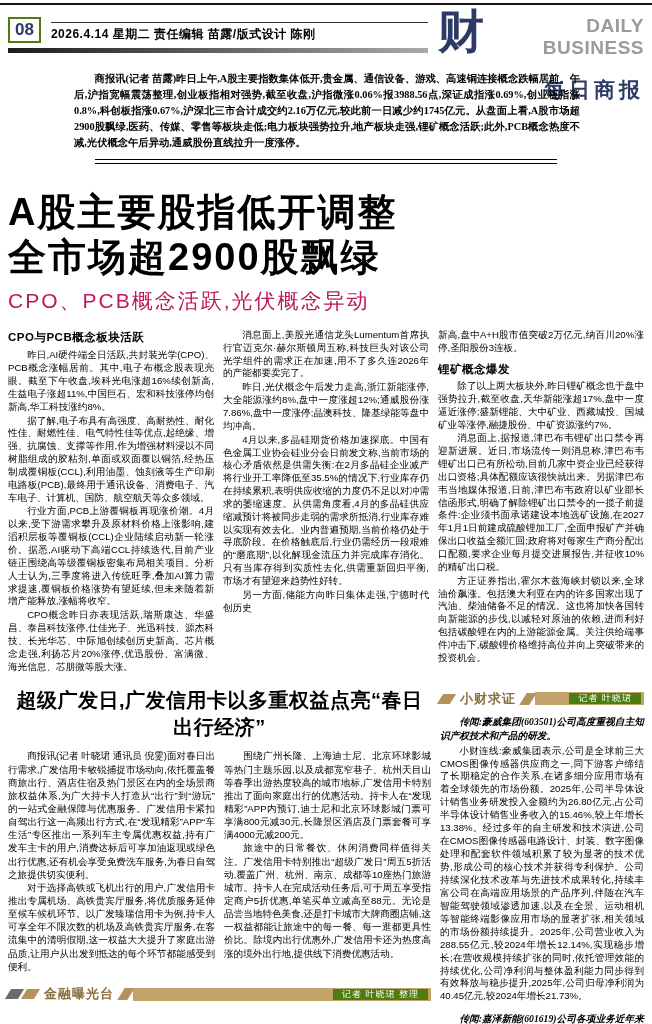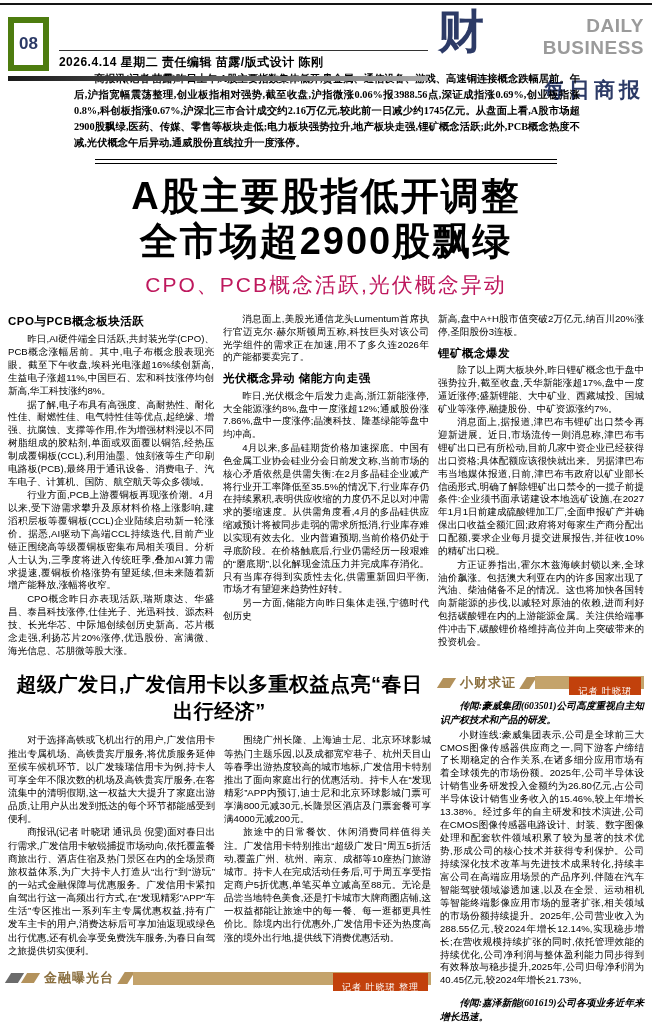--- a/index.html
+++ b/index.html
@@ -4,43 +4,43 @@
 <style>
   html,body{margin:0;padding:0;background:#e9e9e9;}
   .page{width:652px;height:1024px;background:#fff;margin:0 auto;position:relative;overflow:hidden;
         box-sizing:border-box;padding:0 8px;font-family:"Liberation Sans",sans-serif;color:#000;}
   .topline{height:0;border-top:2px solid #151515;margin:3px -8px 0;}
 
   
   .masthead{display:flex;align-items:flex-start;margin-top:4px;height:52px;}
   .mh-left{flex:1;position:relative;padding-top:8px;}
   .pageno-row{display:flex;align-items:flex-end;}
-  .pageno{border:6px solid #4d7c0f;color:#2c3a66;font-weight:bold;font-size:17px;
-          line-height:20px;padding:11px 5px;background:#fff;}
+  .pageno{border:2px solid #4d7c0f;color:#2c3a66;font-weight:bold;font-size:17px;
+          line-height:20px;padding:1px 5px;background:#fff;}
   .dateblock{flex:1;margin-left:10px;}
   .date-rule{border-top:1px solid #333;margin-bottom:3px;}
   .dateline{font-size:12px;font-weight:bold;letter-spacing:0.5px;}
   .thickbar{height:5px;background:linear-gradient(to right,#1b1b1b,#aaa);margin-top:5px;}
   .logo{display:flex;align-items:flex-start;padding:0 10px;}
   .logo-char{font-size:46px;line-height:46px;font-weight:900;color:#2c3a66;
              font-family:"Liberation Serif",serif;}
   .logo-right{margin-left:5px;padding-top:4px;min-width:120px;}
   .logo-tagline{font-size:7.5px;letter-spacing:1px;border-bottom:1px solid #444;
                 padding-bottom:2px;color:#222;}
   .logo-title{font-size:24px;font-weight:900;letter-spacing:3px;line-height:28px;}
   .logo-bar{height:5px;background:linear-gradient(to right,#666,#d5d5d5);}
   .mh-right{width:150px;text-align:right;padding-top:6px;}
   .mh-en{color:#9b9b9b;font-weight:bold;font-size:19px;letter-spacing:0.5px;}
   .mh-cn{color:#2c3a66;font-weight:900;font-size:21px;letter-spacing:4px;margin-top:17px;}
 
   
   .lead{margin:10px 64px 8px 66px;font-family:"Liberation Serif",serif;font-weight:bold;
         font-size:10.3px;line-height:1.55;text-align:justify;text-indent:2em;}
   .dbl-rule{width:462px;margin:0 auto;border-top:1px solid #000;border-bottom:1px solid #000;height:3px;}
-  .headline{text-align:center;margin:10px 0 2px;}
+  .headline{text-align:left;margin:26px 0 2px;}
   .headline h1{margin:0;font-size:38px;line-height:1.2;font-weight:900;letter-spacing:2px;}
   .deck{font-size:21px;letter-spacing:2px;margin:6px 0 14px;font-weight:500;color:#be185d;}
 
   
   .cols3{display:flex;gap:9px;}
   .col{width:206px;font-size:9.6px;line-height:1.34;text-align:justify;}
   .col p{margin:0 0 1px;text-indent:2em;}
   .col p.cont{text-indent:0;}
   .colhead{font-size:11.5px;font-weight:bold;margin:1px 0 4px;letter-spacing:0.5px;}
   .subhead{font-size:11.5px;font-weight:bold;margin:7px 0 3px;letter-spacing:0.5px;}
@@ -55,22 +55,22 @@
   .col2 p{margin:0;text-indent:2em;}
 
   
   .gbar{display:flex;align-items:center;height:15px;margin-top:14px;}
   .chev{width:13px;height:10px;transform:skewX(-32deg);margin-right:3px;}
   .chev.dark{background:#6b6b6b;}
   .chev.gold{background:#b3925c;}
   .gbar-title{color:#8a6f3f;font-weight:900;font-size:13px;margin:0 7px 0 4px;white-space:nowrap;letter-spacing:1px;}
   .gbar-slash{width:10px;height:12px;background:#b3925c;transform:skewX(-32deg);margin-right:2px;}
   .gbar-line{flex:1;height:13px;background:#c4a36b;position:relative;}
-  .gbar-byline{position:absolute;right:3px;top:1px;bottom:1px;background:#c2410c;color:#fff;
-               font-size:9px;line-height:11px;padding:9px 9px;letter-spacing:1px;}
+  .gbar-byline{position:absolute;right:3px;top:1px;bottom:1px;background:#4d7c0f;color:#fff;
+               font-size:9px;line-height:11px;padding:0 9px;letter-spacing:1px;}
 
   
   .ver .gbar{margin-top:4px;text-align:center;}
   .rumor{font-family:"Liberation Serif",serif;font-style:italic;font-weight:bold;font-size:9.7px;
          line-height:1.4;text-indent:2em;margin:9px 0 2px;text-align:justify;}
   .reply{font-size:9.6px;line-height:1.35;text-indent:2em;text-align:justify;margin:0;}
 </style>
 </head>
 <body>
 
@@ -109,42 +109,41 @@
   <div class="cols3">
     <div class="col">
       <div class="colhead">CPO与PCB概念板块活跃</div>
       <p>昨日,AI硬件端全日活跃,共封装光学(CPO)、PCB概念涨幅居前。其中,电子布概念股表现亮眼。截至下午收盘,埃科光电涨超16%续创新高,生益电子涨超11%,中国巨石、宏和科技涨停均创新高,华工科技涨约8%。</p>
       <p>据了解,电子布具有高强度、高耐热性、耐化性佳、耐燃性佳、电气特性佳等优点,起绝缘、增强、抗腐蚀、支撑等作用,作为增强材料浸以不同树脂组成的胶粘剂,单面或双面覆以铜箔,经热压制成覆铜板(CCL),利用油墨、蚀刻液等生产印刷电路板(PCB),最终用于通讯设备、消费电子、汽车电子、计算机、国防、航空航天等众多领域。</p>
       <p>行业方面,PCB上游覆铜板再现涨价潮。4月以来,受下游需求攀升及原材料价格上涨影响,建滔积层板等覆铜板(CCL)企业陆续启动新一轮涨价。据悉,AI驱动下高端CCL持续迭代,目前产业链正围绕高等级覆铜板密集布局相关项目。分析人士认为,三季度将进入传统旺季,叠加AI算力需求提速,覆铜板价格涨势有望延续,但未来随着新增产能释放,涨幅将收窄。</p>
       <p>CPO概念昨日亦表现活跃,瑞斯康达、华盛昌、泰昌科技涨停,仕佳光子、光迅科技、源杰科技、长光华芯、中际旭创续创历史新高。芯片概念走强,利扬芯片20%涨停,优迅股份、富满微、海光信息、芯朋微等股大涨。</p>
     </div>
     <div class="col">
       <p>消息面上,美股光通信龙头Lumentum首席执行官迈克尔·赫尔斯顿周五称,科技巨头对该公司光学组件的需求正在加速,用不了多久连2026年的产能都要卖完了。</p>
-      <div class="subhead">光伏概念异动 储能方向走强</div>
       <p>昨日,光伏概念午后发力走高,浙江新能涨停,大全能源涨约8%,盘中一度涨超12%;通威股份涨7.86%,盘中一度涨停;晶澳科技、隆基绿能等盘中均冲高。</p>
       <p>4月以来,多晶硅期货价格加速探底。中国有色金属工业协会硅业分会日前发文称,当前市场的核心矛盾依然是供需失衡:在2月多晶硅企业减产将行业开工率降低至35.5%的情况下,行业库存仍在持续累积,表明供应收缩的力度仍不足以对冲需求的萎缩速度。从供需角度看,4月的多晶硅供应缩减预计将被同步走弱的需求所抵消,行业库存难以实现有效去化。业内普遍预期,当前价格仍处于寻底阶段。在价格触底后,行业仍需经历一段艰难的“磨底期”,以化解现金流压力并完成库存消化。只有当库存得到实质性去化,供需重新回归平衡,市场才有望迎来趋势性好转。</p>
       <p>另一方面,储能方向昨日集体走强,宁德时代创历史</p>
     </div>
     <div class="col">
       <p class="cont">新高,盘中A+H股市值突破2万亿元,纳百川20%涨停,圣阳股份3连板。</p>
       <div class="subhead">锂矿概念爆发</div>
       <p>除了以上两大板块外,昨日锂矿概念也于盘中强势拉升,截至收盘,天华新能涨超17%,盘中一度逼近涨停;盛新锂能、大中矿业、西藏城投、国城矿业等涨停,融捷股份、中矿资源涨约7%。</p>
       <p>消息面上,据报道,津巴布韦锂矿出口禁令再迎新进展。近日,市场流传一则消息称,津巴布韦锂矿出口已有所松动,目前几家中资企业已经获得出口资格;具体配额应该很快就出来。另据津巴布韦当地媒体报道,日前,津巴布韦政府以矿业部长信函形式,明确了解除锂矿出口禁令的一揽子前提条件:企业须书面承诺建设本地选矿设施,在2027年1月1日前建成硫酸锂加工厂,全面申报矿产并确保出口收益全额汇回;政府将对每家生产商分配出口配额,要求企业每月提交进展报告,并征收10%的精矿出口税。</p>
       <p>方正证券指出,霍尔木兹海峡封锁以来,全球油价飙涨。包括澳大利亚在内的许多国家出现了汽油、柴油储备不足的情况。这也将加快各国转向新能源的步伐,以减轻对原油的依赖,进而利好包括碳酸锂在内的上游能源金属。关注供给端事件冲击下,碳酸锂价格维持高位并向上突破带来的投资机会。</p>
     </div>
   </div>
 
   <div class="lower">
     <div class="lower-left">
 
       <div class="t-head">超级广发日,广发信用卡以多重权益点亮“春日出行经济”</div>
       <div class="cols2">
         <div class="col2">
+          <p>商报讯(记者 叶晓珺 通讯员 倪雯)面对春日出行需求,广发信用卡敏锐捕捉市场动向,依托覆盖餐商旅出行、酒店住宿及热门景区在内的全场景商旅权益体系,为广大持卡人打造从“出行”到“游玩”的一站式金融保障与优惠服务。广发信用卡紧扣自驾出行这一高频出行方式,在“发现精彩”APP“车生活”专区推出一系列车主专属优惠权益,持有广发车主卡的用户,消费达标后可享加油返现或绿色出行优惠,还有机会享受免费洗车服务,为春日自驾之旅提供切实便利。</p>
           <p>对于选择高铁或飞机出行的用户,广发信用卡推出专属机场、高铁贵宾厅服务,将优质服务延伸至候车候机环节。以广发臻瑞信用卡为例,持卡人可享全年不限次数的机场及高铁贵宾厅服务,在客流集中的清明假期,这一权益大大提升了家庭出游品质,让用户从出发到抵达的每个环节都能感受到便利。</p>
-          <p>商报讯(记者 叶晓珺 通讯员 倪雯)面对春日出行需求,广发信用卡敏锐捕捉市场动向,依托覆盖餐商旅出行、酒店住宿及热门景区在内的全场景商旅权益体系,为广大持卡人打造从“出行”到“游玩”的一站式金融保障与优惠服务。广发信用卡紧扣自驾出行这一高频出行方式,在“发现精彩”APP“车生活”专区推出一系列车主专属优惠权益,持有广发车主卡的用户,消费达标后可享加油返现或绿色出行优惠,还有机会享受免费洗车服务,为春日自驾之旅提供切实便利。</p>
         </div>
         <div class="col2">
           <p>围绕广州长隆、上海迪士尼、北京环球影城等热门主题乐园,以及成都宽窄巷子、杭州天目山等春季出游热度较高的城市地标,广发信用卡特别推出了面向家庭出行的优惠活动。持卡人在“发现精彩”APP内预订,迪士尼和北京环球影城门票可享满800元减30元,长隆景区酒店及门票套餐可享满4000元减200元。</p>
           <p>旅途中的日常餐饮、休闲消费同样值得关注。广发信用卡特别推出“超级广发日”周五5折活动,覆盖广州、杭州、南京、成都等10座热门旅游城市。持卡人在完成活动任务后,可于周五享受指定商户5折优惠,单笔买单立减高至88元。无论是品尝当地特色美食,还是打卡城市大牌商圈店铺,这一权益都能让旅途中的每一餐、每一逛都更具性价比。除境内出行优惠外,广发信用卡还为热度高涨的境外出行地,提供线下消费优惠活动。</p>
         </div>
       </div>
 
       <div class="gbar">
         <div class="chev dark"></div>
         <div class="chev gold"></div>

